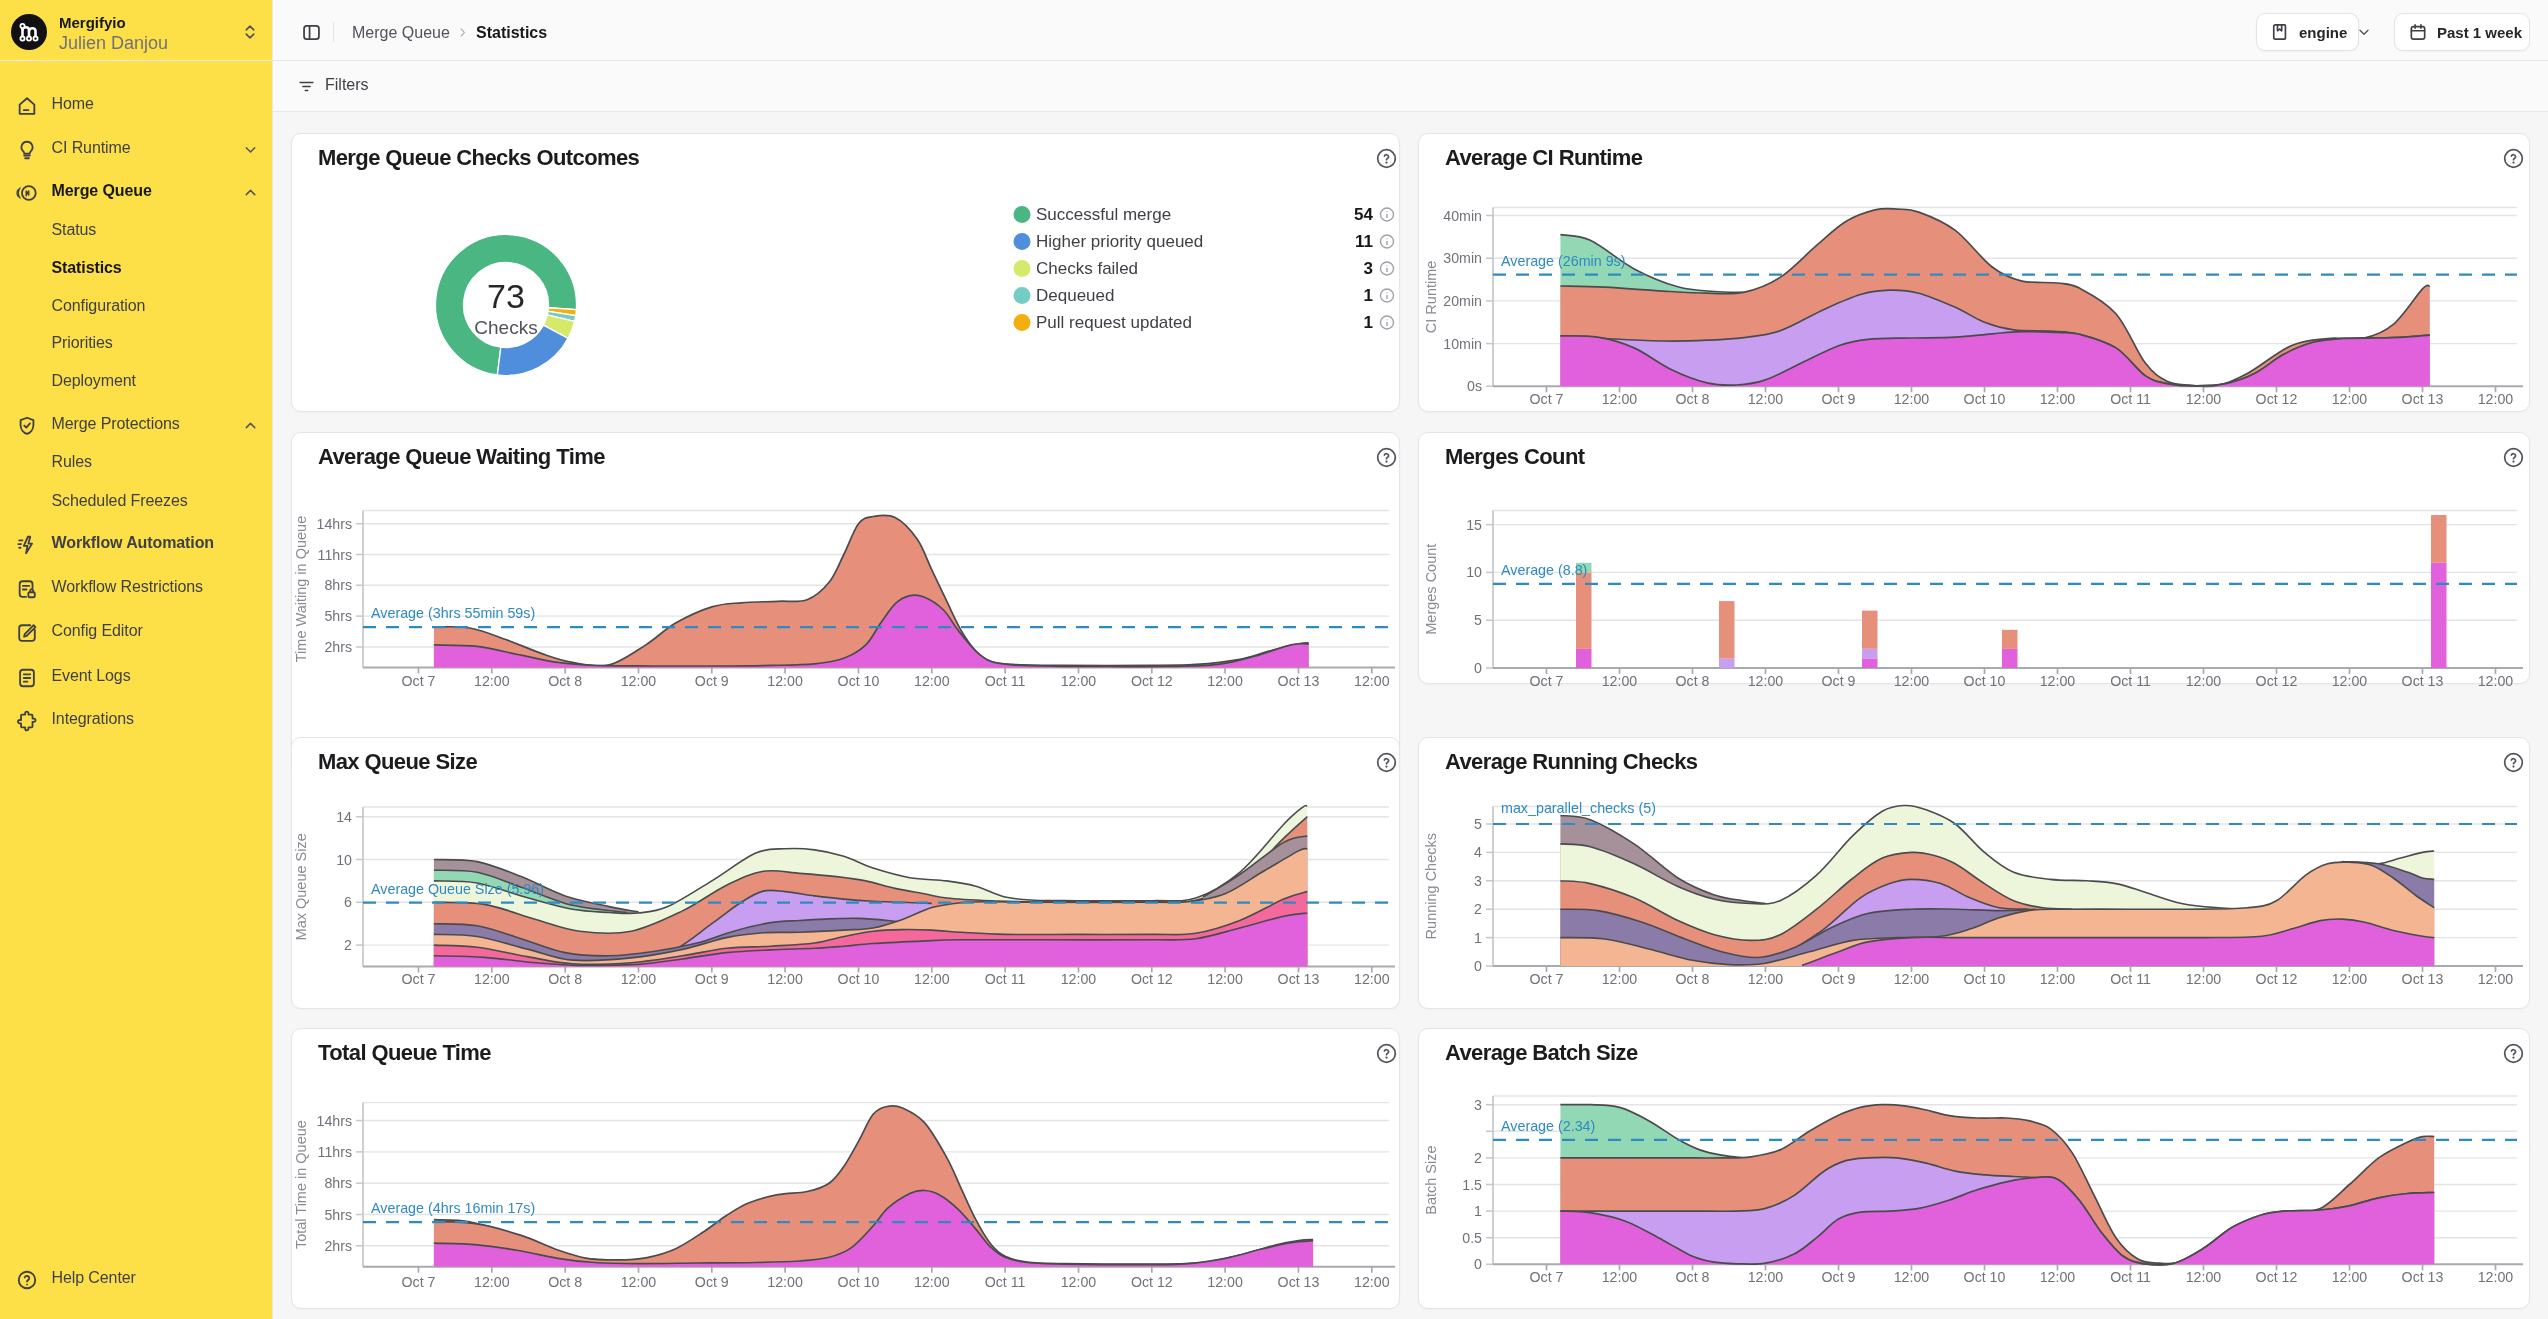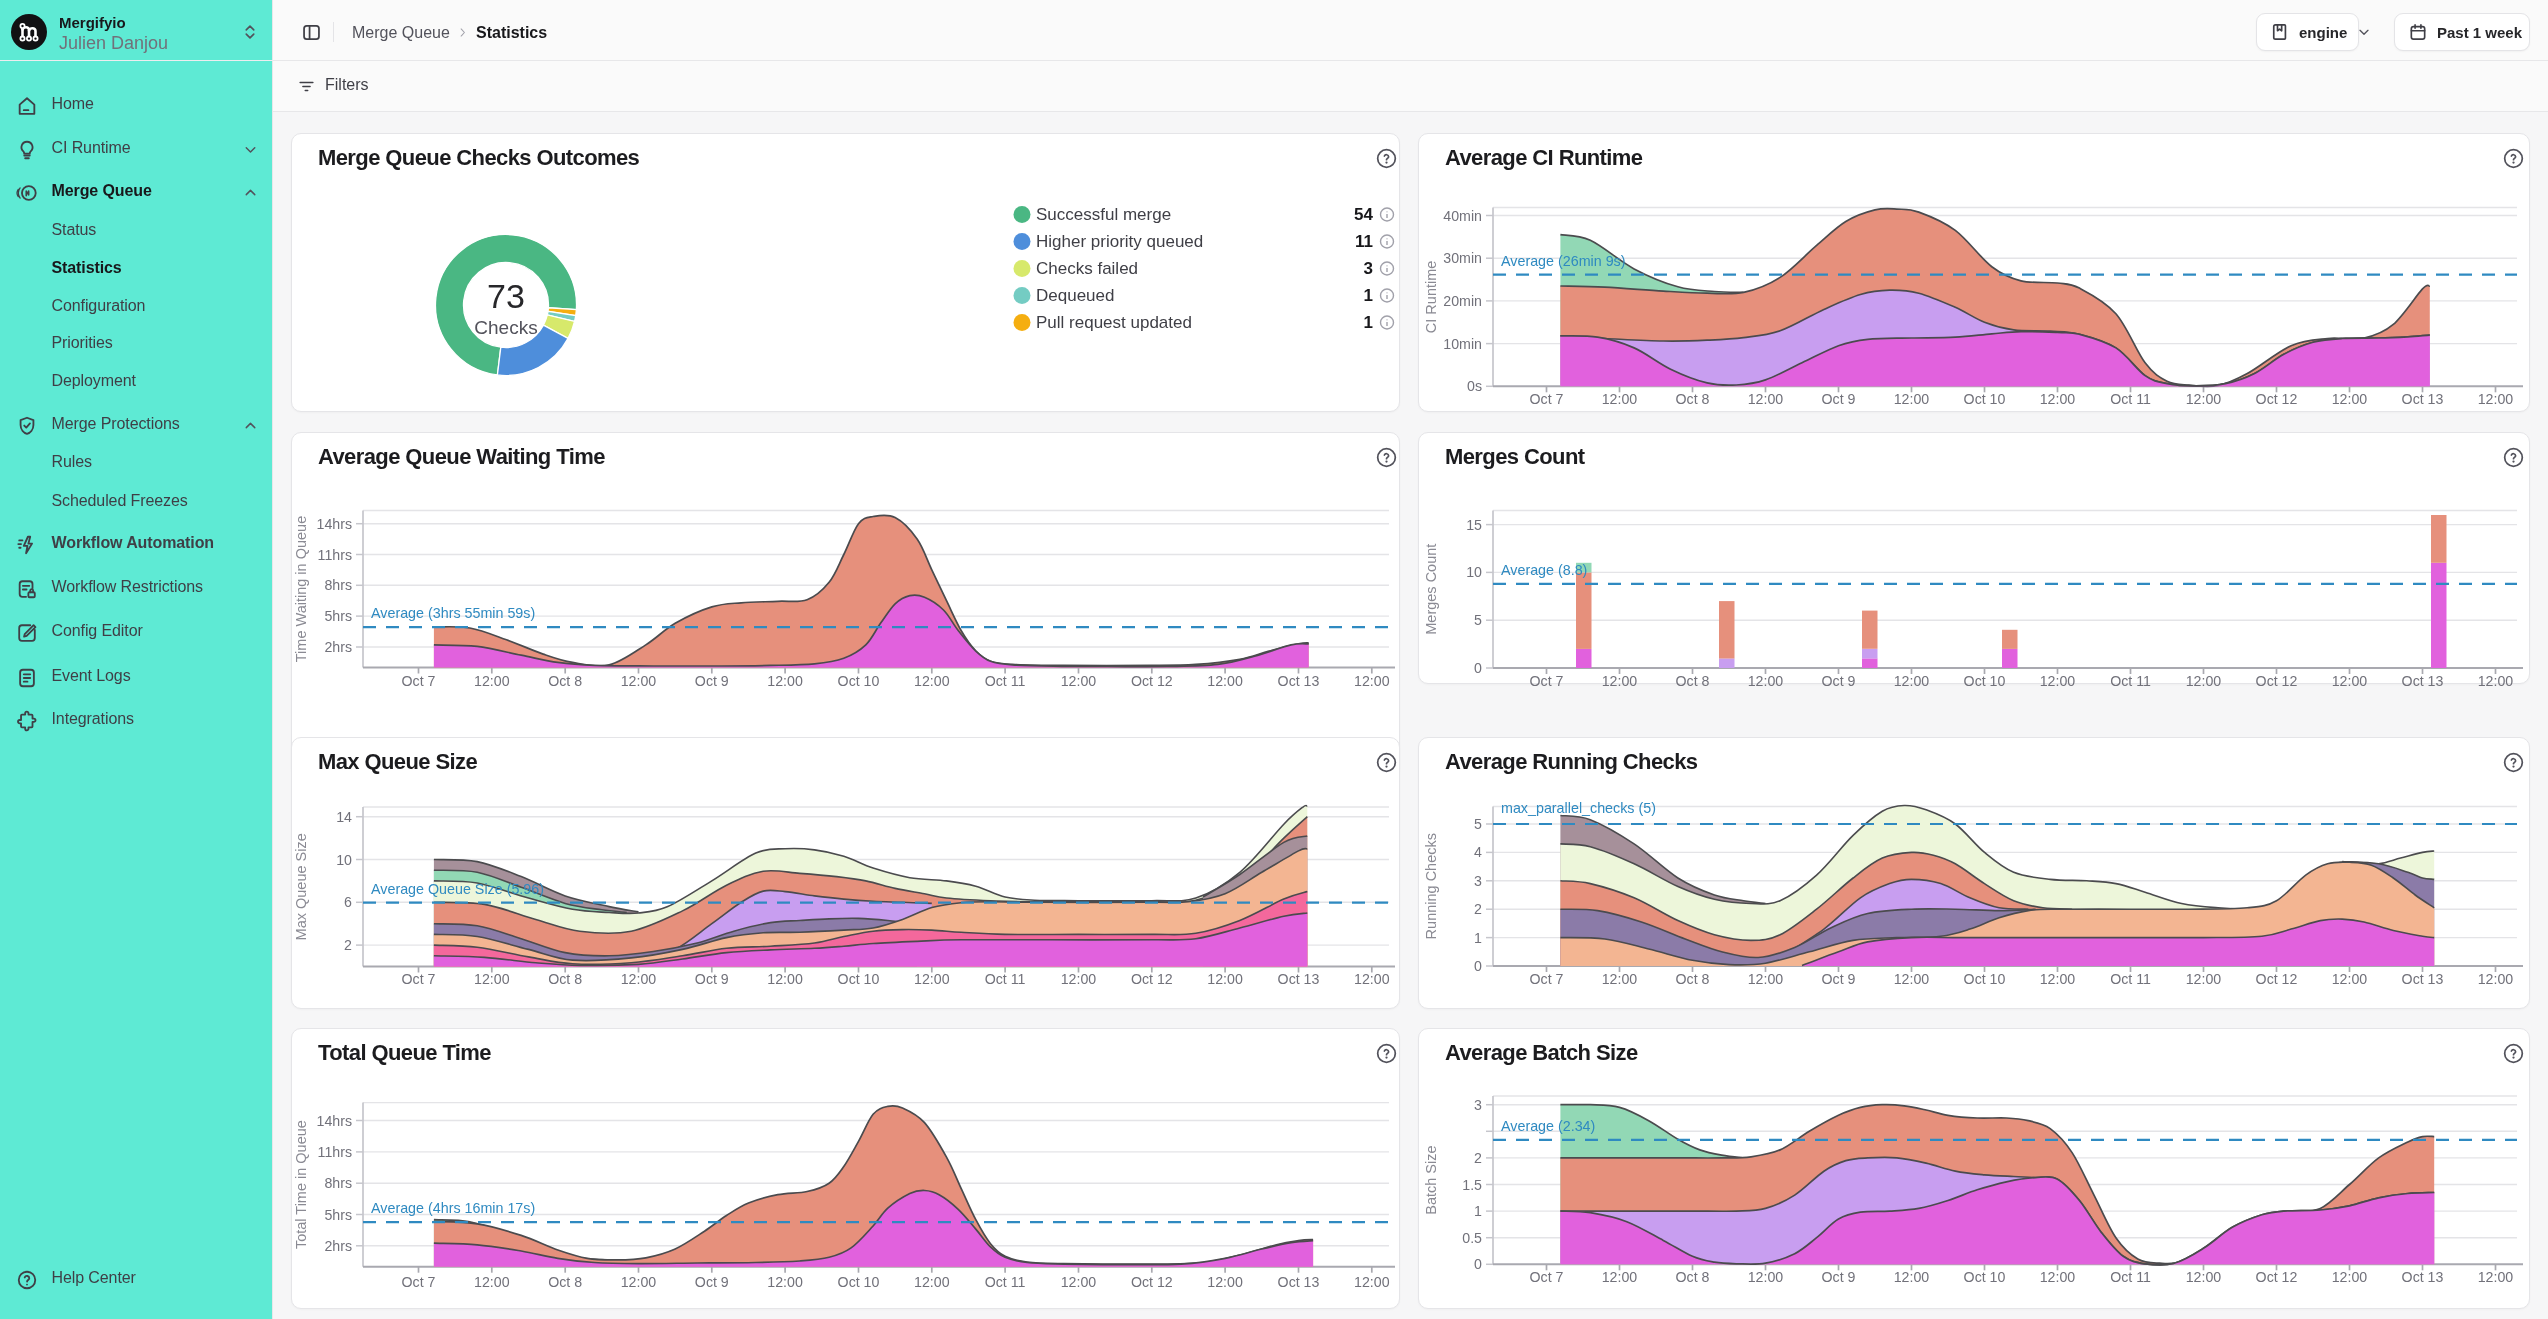--- a/index.html
+++ b/index.html
@@ -1,16 +1,16 @@
 <!DOCTYPE html>
 <html><head><meta charset="utf-8">
 <style>
 * { margin:0; padding:0; box-sizing:border-box; }
 html,body { width:2548px; height:1319px; font-family:"Liberation Sans",sans-serif; background:#fafafa; overflow:hidden; }
-.sidebar { position:absolute; left:0; top:0; width:273px; height:1319px; background:#5eead4; border-right:1px solid #e7e7e9; }
+.sidebar { position:absolute; left:0; top:0; width:273px; height:1319px; background:#fde047; border-right:1px solid #e7e7e9; }
 .shead { position:absolute; left:0; top:0; width:273px; height:61px; border-bottom:1px solid #ededef; }
 .nicon { position:absolute; left:16px; color:#3f3f46; }
 .nchev { position:absolute; left:242px; color:#52525b; }
 .nlab { position:absolute; font-size:16px; letter-spacing:-0.1px; white-space:nowrap; }
 .topbar { position:absolute; left:273px; top:0; width:2275px; height:61px; background:#fafafa; border-bottom:1px solid #e7e7e9; }
 .filters { position:absolute; left:273px; top:61px; width:2275px; height:51px; background:#fafafa; border-bottom:1px solid #e7e7e9; }
 .content { position:absolute; left:273px; top:112px; width:2275px; height:1207px; background:#f6f6f7; }
 .card { position:absolute; background:#fff; border:1px solid #e5e5e8; border-radius:10px; box-shadow:0 1px 2px rgba(0,0,0,0.03); }
 .ctitle { position:absolute; left:26px; top:11px; font-size:22px; font-weight:600; color:#1c1c1f; letter-spacing:-0.6px; }
 .qicon { position:absolute; top:13px; color:#52525b; }

